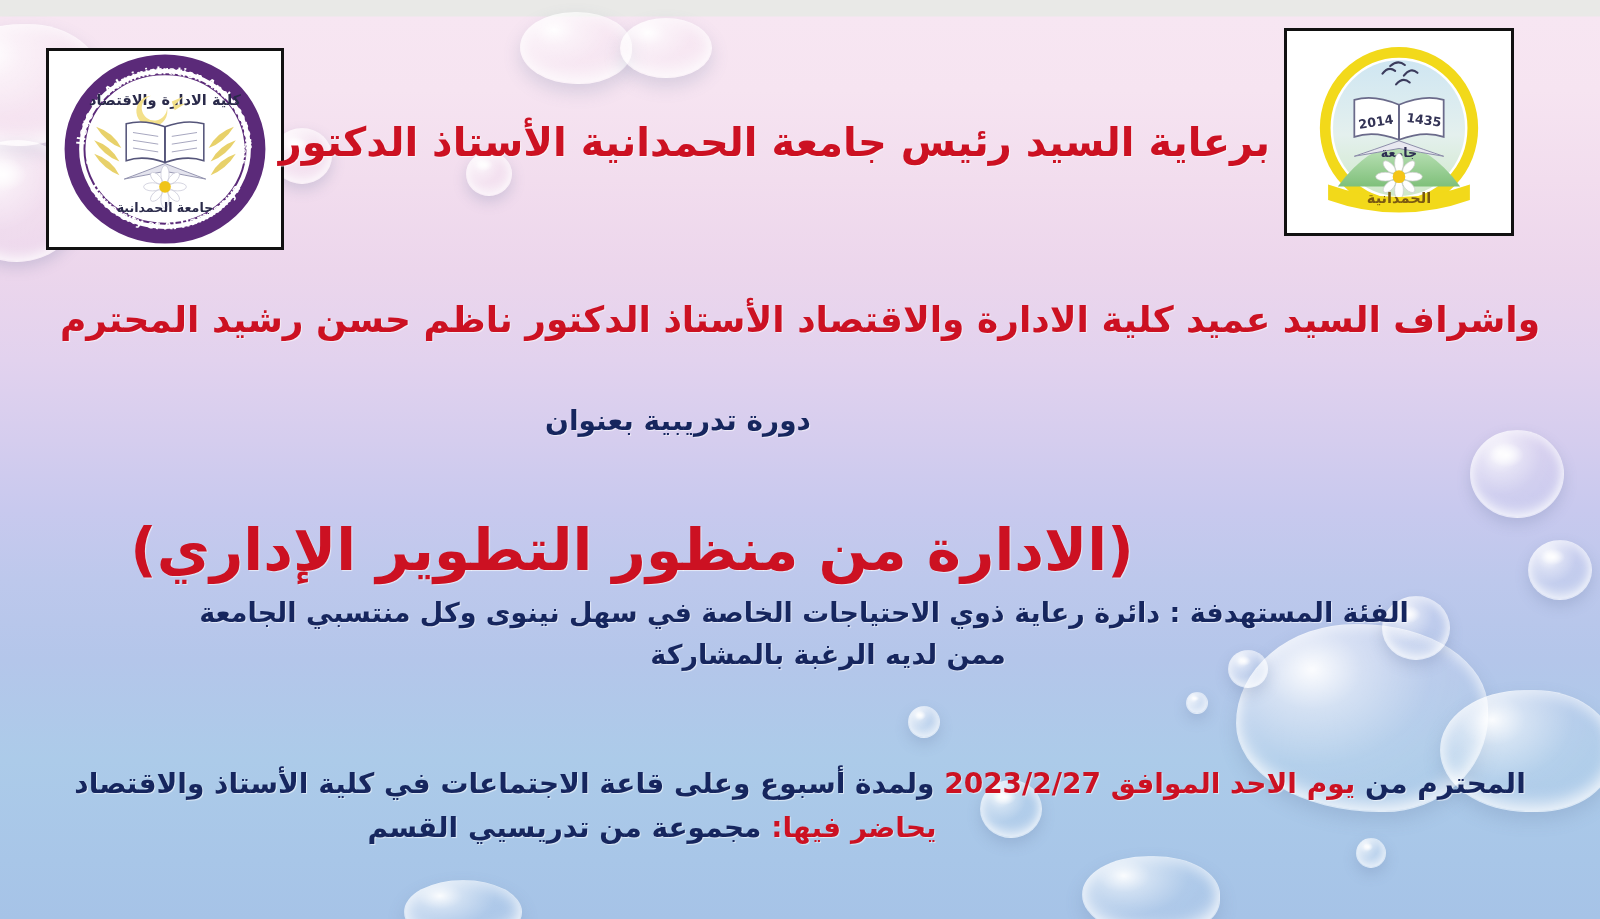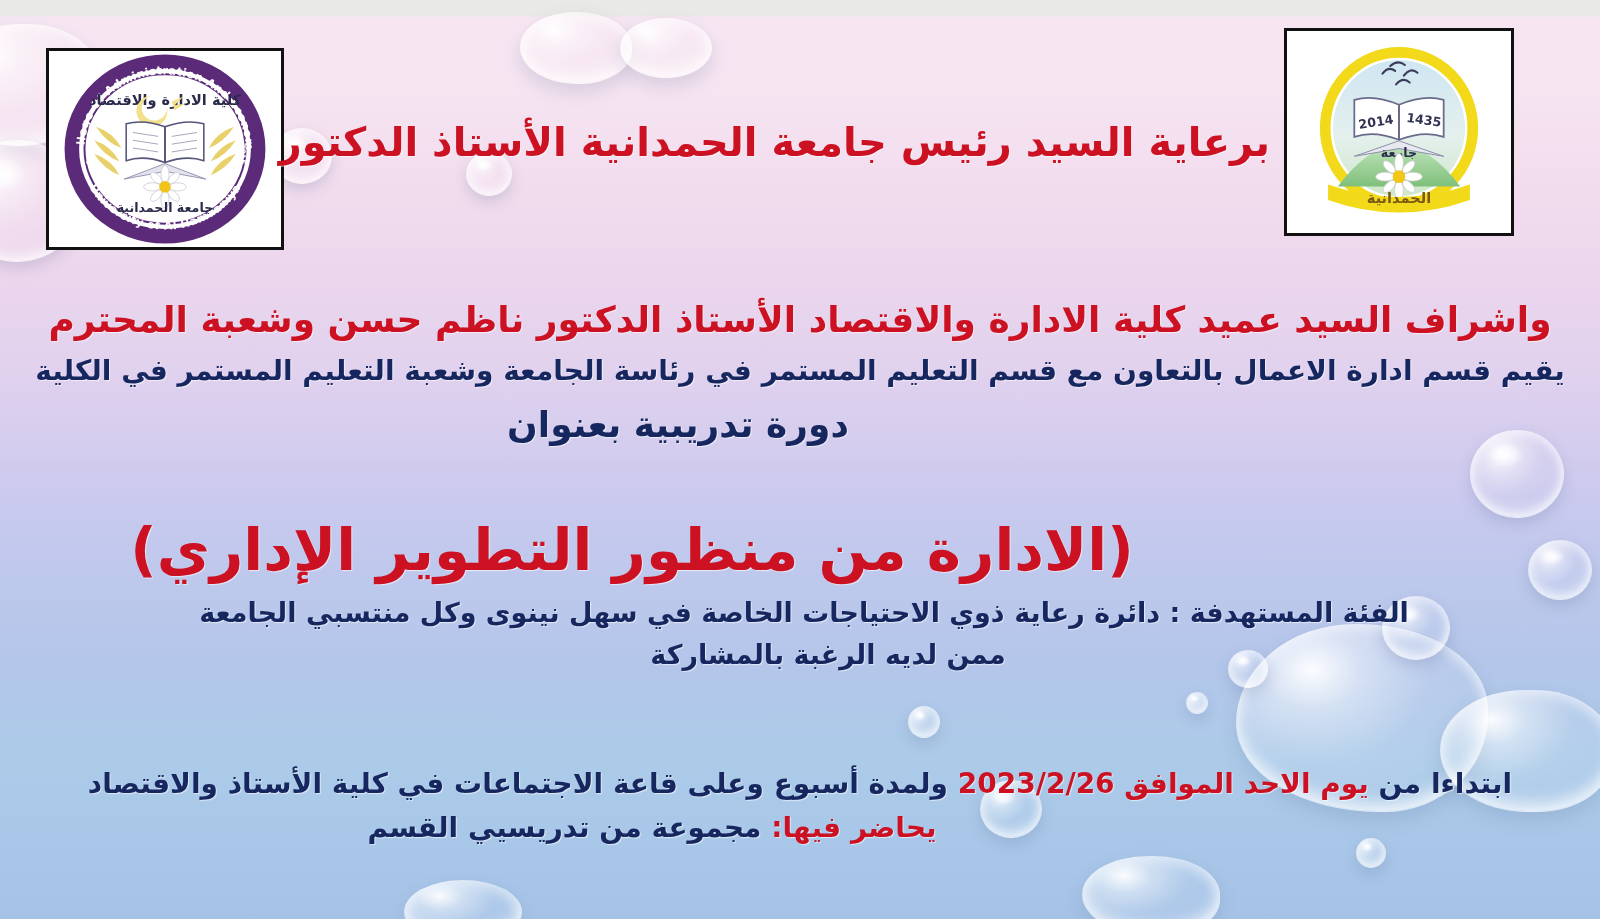--- a/index.html
+++ b/index.html
@@ -113,21 +113,21 @@
   #supervisor-line {
     top: 300px; left: 0; width: 1600px;
     font-size: 36px;
   }
   #organizer-line {
     top: 355px; left: 0; width: 1600px;
     font-size: 28px;
   }
   #course-label-line {
     top: 405px; left: 0; width: 1356px;
-    font-size: 36px;
+    font-size: 28px;
   }
   #main-title {
     top: 518px; left: 0; width: 1264px;
     font-size: 58px;
     letter-spacing: 0px;
   }
   #audience-l1 {
     top: 598px; left: 4px; width: 1600px;
     font-size: 27px;
   }
@@ -273,35 +273,34 @@
         <circle cx="0" cy="0" r="6.5" fill="#f5c518"></circle>
       </g>
       <path d="M42 158 q73 26 146 0 l0 16 q-73 26 -146 0 z" fill="#f2d91a"></path>
       <text x="115" y="177" font-size="15" fill="#7a5a12" text-anchor="middle" font-weight="bold" font-family="'DejaVu Sans',sans-serif">الحمدانية</text>
     </svg>
   </div>
 
   <div class="line red shadowed" id="sponsor-l1">برعاية السيد رئيس جامعة الحمدانية الأستاذ الدكتور</div>
 
 
-  <div class="line red shadowed" id="supervisor-line">واشراف السيد عميد كلية الادارة والاقتصاد الأستاذ الدكتور ناظم حسن وشعبة المحترم</div>
-
-  <div class="line navy shadowed" id="organizer-line">يقيم قسم ادارة الاعمال بالتعاون مع قسم التعليم المستمر في رئاسة الجامعة وشعبة التعليم المستمر في الكلية</div>
+  <div class="line red shadowed" id="supervisor-line">واشراف السيد عميد كلية الادارة والاقتصاد الأستاذ الدكتور ناظم حسن رشيد المحترم</div>
+
 
   <div class="line navy shadowed" id="course-label-line">دورة تدريبية بعنوان</div>
 
   <div class="line red shadowed" id="main-title">(الادارة من منظور التطوير الإداري)</div>
 
   <div class="line navy shadowed" id="audience-l1">الفئة المستهدفة : دائرة رعاية ذوي الاحتياجات الخاصة في سهل نينوى وكل منتسبي الجامعة</div>
 
   <div class="line navy shadowed" id="audience-l2">ممن لديه الرغبة بالمشاركة</div>
 
   <div class="line shadowed" id="schedule-line">
-    <span class="seg navy">ابتداءا من</span>
-    <span class="seg red">يوم الاحد الموافق 2023/2/26</span>
+    <span class="seg navy">المحترم من</span>
+    <span class="seg red">يوم الاحد الموافق 2023/2/27</span>
     <span class="seg navy">ولمدة أسبوع وعلى قاعة الاجتماعات في كلية الأستاذ والاقتصاد</span>
   </div>
 
   <div class="line shadowed" id="lecturer-line">
     <span class="seg red">يحاضر فيها:</span>
     <span class="seg navy">مجموعة من تدريسيي القسم</span>
   </div>
 
 </div>
 

